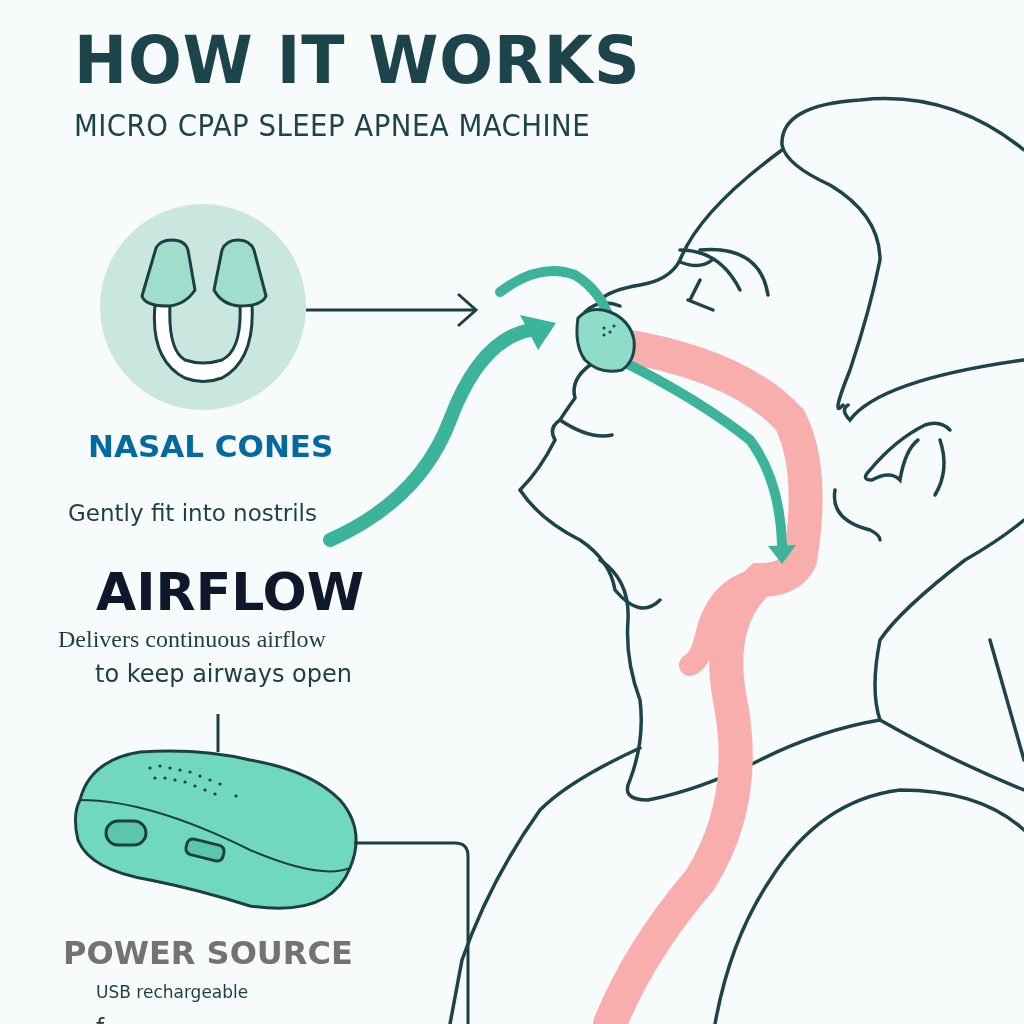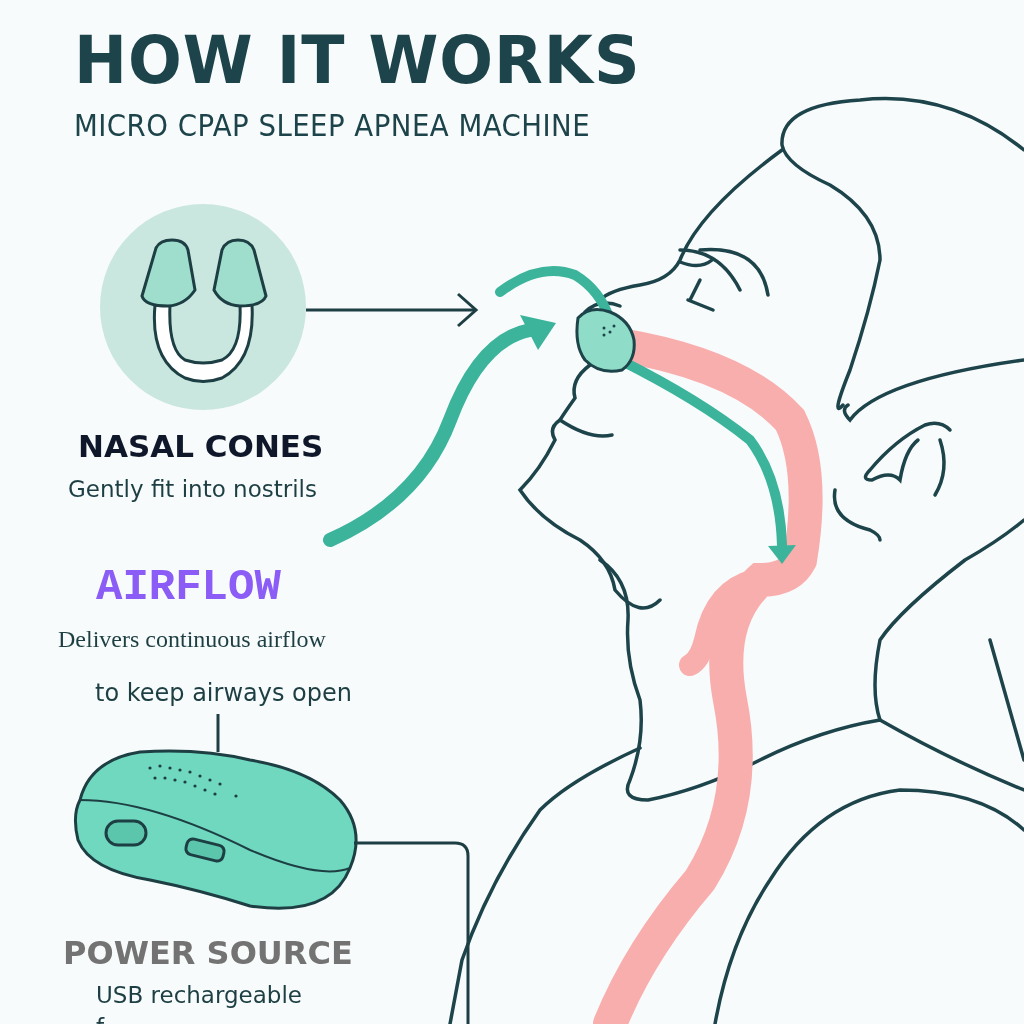--- a/index.html
+++ b/index.html
@@ -1,27 +1,27 @@
 <!DOCTYPE html>
 <html><head>
   <meta charset="utf-8">
   <style>
     html, body { margin:0; padding:0; }
     body { width:1024px; height:1024px; background:#f8fbfb; overflow:hidden; position:relative; font-family:"DejaVu Sans","Liberation Sans",sans-serif; color:#1d3f44; }
     .abs { position:absolute; }
     #title { left:74px; top:22px; font-size:66px; font-weight:bold; letter-spacing:1px; color:#1d444a; white-space:nowrap; transform:scaleX(0.96); transform-origin:left top; }
     #subtitle { left:74px; top:108px; font-size:30px; color:#1d444a; white-space:nowrap; transform:scaleX(0.92); transform-origin:left top; letter-spacing:0.5px;}
     .label-h { font-weight:bold; white-space:nowrap; }
-    #nasal-h { left:78px; top:428px; font-size:31px; color:#0f172a; }
-    #nasal-d { left:68px; top:476px; font-size:23px; color:#1d3f44; white-space:nowrap; }
-    #air-h { left:96px; top:562px; font-size:44px; color:#8b5cf6;font-family:Liberation Mono, monospace; }
+    #nasal-h { left:88px; top:428px; font-size:31px; color:#0369a1; }
+    #nasal-d { left:68px; top:500px; font-size:23px; color:#1d3f44; white-space:nowrap; }
+    #air-h { left:96px; top:562px; font-size:52px; color:#0f172a; }
     #air-d1 { left:58px; top:626px; font-size:24px; white-space:nowrap;font-family:Liberation Serif, serif; }
-    #air-d2 { left:95px; top:679px; font-size:24px; white-space:nowrap; }
+    #air-d2 { left:95px; top:660px; font-size:24px; white-space:nowrap; }
     #power-h { left:63px; top:934px; font-size:32px; color:#737373; }
-    #power-d { left:96px; top:982px; font-size:23px; white-space:nowrap; }
+    #power-d { left:96px; top:982px; font-size:17px; white-space:nowrap; }
     #power-d2 { left:96px; top:1014px; font-size:23px; white-space:nowrap; }
     svg { position:absolute; left:0; top:0; }
   </style>
 </head>
 <body>
 
 <svg width="1024" height="1024" viewBox="0 0 1024 1024">
 
   <g>
     <circle cx="203" cy="307" r="103" fill="#c9e7df"></circle>

